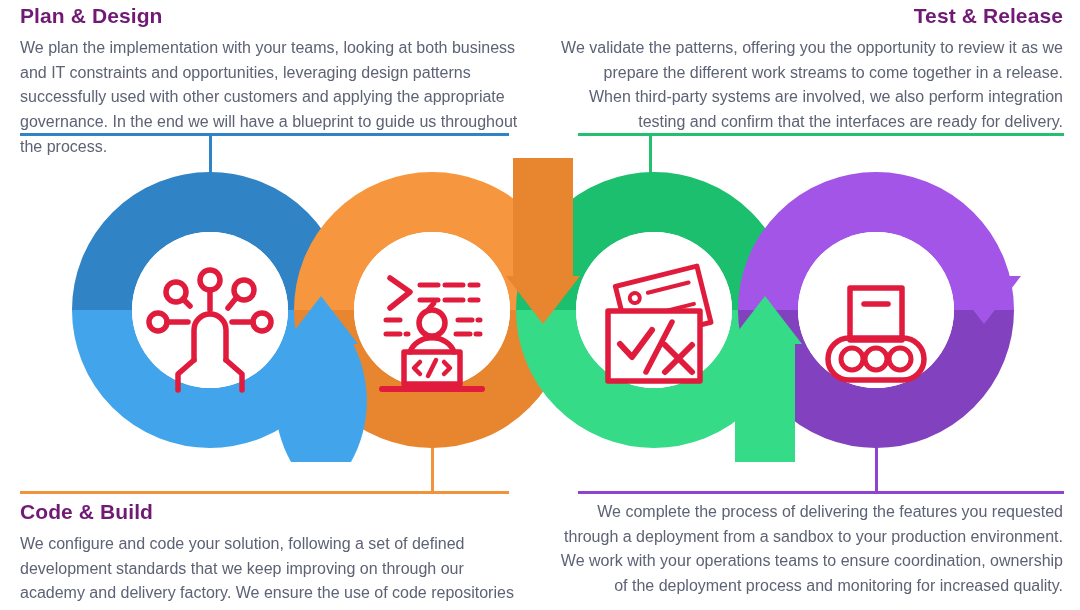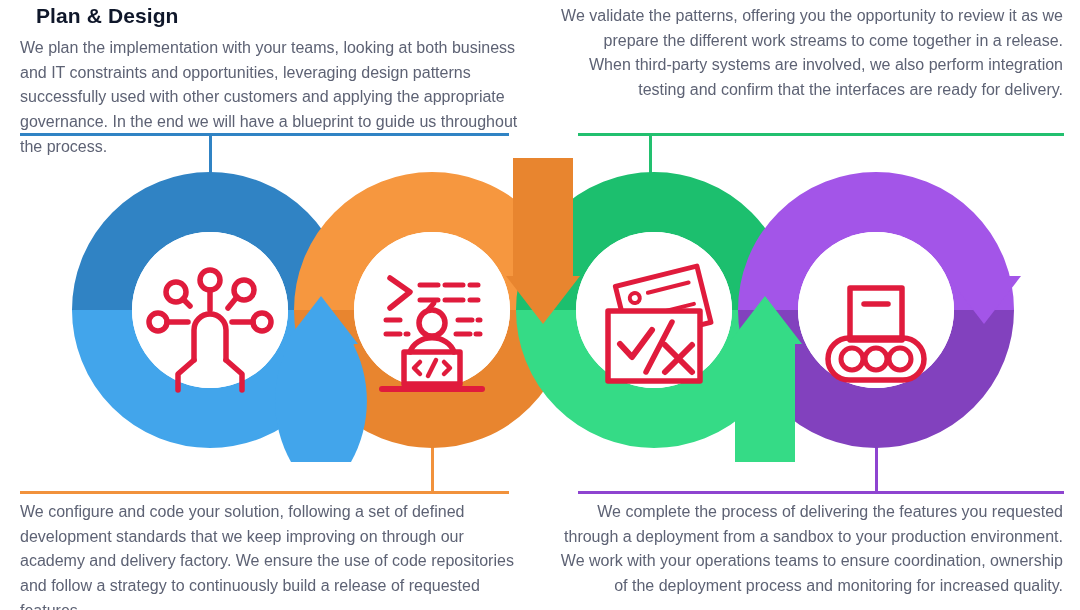--- a/index.html
+++ b/index.html
@@ -23,24 +23,24 @@
     height: 610px;
   }
 
   
   .txt-block {
     position: absolute;
   }
   .txt-block .heading {
     font-size: 21px;
     font-weight: 700;
-    color: #0f172a;
+    color: #701a75;
     letter-spacing: 0.1px;
     line-height: 1.1;
-    margin: 0 0 9px 16px;
+    margin: 0 0 9px 0;
   }
   .txt-block .body {
     font-size: 16px;
     line-height: 1.54;
     color: #5d6274;
     margin: 0;
   }
 
   .tl { left: 20px;  top: 4px;   width: 500px; text-align: left;  }
   .tr { left: 560px; top: 4px;   width: 503px; text-align: right; }
@@ -86,24 +86,26 @@
 <body>
 
 <div class="stage">
 
   <div class="txt-block tl">
     <h2 class="heading">Plan &amp; Design</h2>
     <p class="body">We plan the implementation with your teams, looking at both business and IT constraints and opportunities, leveraging design patterns successfully used with other customers and applying the appropriate governance. In the end we will have a blueprint to guide us throughout the process.</p>
   </div>
 
   <div class="txt-block tr">
+    <h2 class="heading">Test &amp; Release</h2>
     <p class="body">We validate the patterns, offering you the opportunity to review it as we prepare the different work streams to come together in a release. When third-party systems are involved, we also perform integration testing and confirm that the interfaces are ready for delivery.</p>
   </div>
 
   <div class="txt-block bl">
+    <h2 class="heading">Code &amp; Build</h2>
     <p class="body">We configure and code your solution, following a set of defined development standards that we keep improving on through our academy and delivery factory. We ensure the use of code repositories and follow a strategy to continuously build a release of requested features.</p>
   </div>
 
   <div class="txt-block br">
     <p class="body">We complete the process of delivering the features you requested through a deployment from a sandbox to your production environment. We work with your operations teams to ensure coordination, ownership of the deployment process and monitoring for increased quality.</p>
   </div>
 
   <div class="rule rule-tl"></div>
   <div class="rule rule-tr"></div>
   <div class="rule rule-bl"></div>

